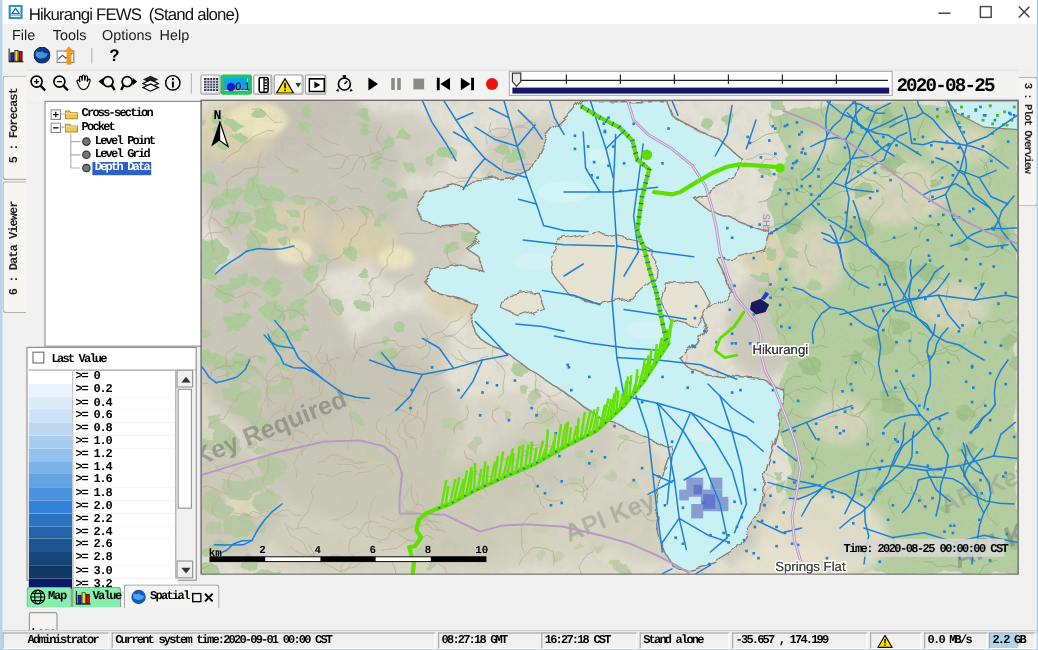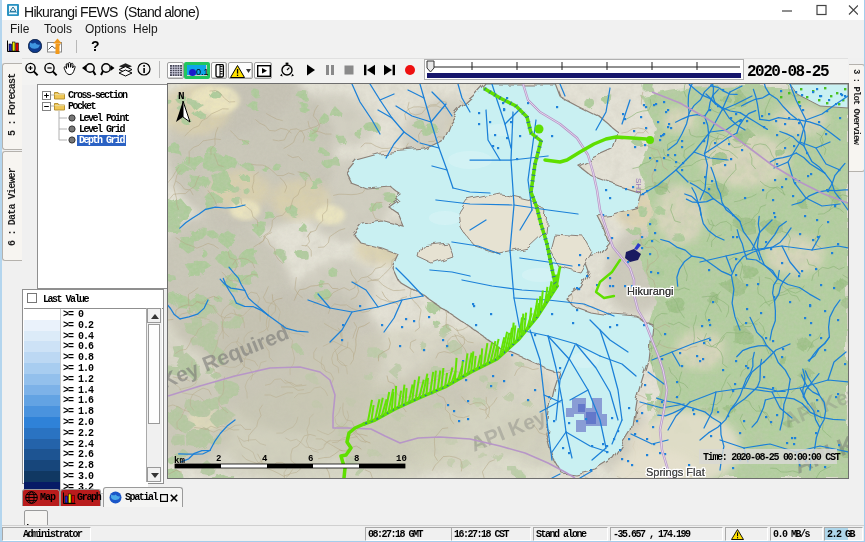--- a/index.html
+++ b/index.html
@@ -25,21 +25,21 @@
 .treerow{position:absolute;height:11px;font-size:10px;color:#000;white-space:nowrap;}
 .lv{position:absolute;left:4px;top:3px;font-size:10px;color:#000;text-align:center;}
 .legtable{position:absolute;left:1px;top:18px;width:139px;height:174px;border-top:1px solid #8f8f8f;}
 .legrow{position:absolute;left:0;height:10.8px;width:124px;border-bottom:1px solid #c8c8c8;background:#fff;}
 .legrow .sw{position:absolute;left:0;top:0;bottom:0;width:36px;border-right:1px solid #c8c8c8;}
 .legrow .lb{position:absolute;left:39px;top:0px;font-size:10px;letter-spacing:-1px !important;}
 .sb{position:absolute;right:1px;top:18px;width:15px;height:174px;background:#f0f0f0;border-left:1px solid #aaa;}
 .sbbtn{position:absolute;left:0px;width:14px;height:15px;background:#f0f0f0;border:1px solid #999;box-sizing:border-box;}
 .statusbar{left:0;top:525px;width:865px;height:17px;background:#f0f0f0;border-top:1px solid #d0d0d0;}
 .scell{position:absolute;top:1px;height:14px;background:#f0f0f0;border:1px solid #a8a8a8;border-bottom-color:#fff;border-right-color:#fff;font-family:"Liberation Mono",monospace;font-weight:bold;font-size:10px;letter-spacing:-1.5px;color:#000;white-space:nowrap;padding:1px 0 0 2px;box-sizing:border-box;}
-.btab{position:absolute;background:#b91c1c;border:1px solid #9a9a9a;border-bottom:none;border-radius:3px 3px 0 0;font-family:"Liberation Mono",monospace;font-weight:bold;font-size:10px;letter-spacing:-1px;color:#000;}
+.btab{position:absolute;background:#86efac;border:1px solid #9a9a9a;border-bottom:none;border-radius:3px 3px 0 0;font-family:"Liberation Mono",monospace;font-weight:bold;font-size:10px;letter-spacing:-1px;color:#000;}
 .logsbtn{position:absolute;left:24px;top:510px;width:22px;height:13px;background:#f5f4f2;border:1px solid #9a9a9a;border-radius:2px;font-family:Liberation Mono, monospace;font-weight:bold;font-size:10px;letter-spacing:-1px;text-align:center;padding-top:12px;box-sizing:content-box;}
 </style></head><body>
 
 <div class="abs titlebar"></div>
 <svg class="abs" style="left:7px;top:4px" width="12" height="12" viewBox="0 0 12 12">
     <rect x="0" y="0" width="12" height="12" rx="1" fill="#2a93c2"></rect>
     <rect x="2" y="1.8" width="8" height="6.6" fill="#f2fafd"></rect>
     <path d="M3 7.4 L6 3 L9 7.4 Z" fill="none" stroke="#1b6e96" stroke-width="1"></path>
     <path d="M2 9.6 h8" stroke="#f2fafd" stroke-width="1.3"></path>
   </svg>
@@ -231,21 +231,21 @@
       <circle cx="4" cy="4" r="3.1" fill="#777" stroke="#333" stroke-width="1"></circle>
     </svg>
 <div class="treerow mono" style="left:41px;top:28px;">Level Point</div>
 <svg class="abs" style="left:30px;top:40px" width="8" height="8" viewBox="0 0 8 8">
       <circle cx="4" cy="4" r="3.1" fill="#777" stroke="#333" stroke-width="1"></circle>
     </svg>
 <div class="treerow mono" style="left:41px;top:39px;">Level Grid</div>
 <svg class="abs" style="left:30px;top:51px" width="8" height="8" viewBox="0 0 8 8">
       <circle cx="4" cy="4" r="3.1" fill="#777" stroke="#333" stroke-width="1"></circle>
     </svg>
-<div class="treerow mono" style="left:39px;top:50px;background:#2b62c4;color:#fff;padding:0 2px;">Depth Grid</div>
+<div class="treerow mono" style="left:39px;top:50px;background:#2b62c4;color:#fff;padding:0 2px;">Depth Data</div>
 </div>
 <div class="abs legendpanel">
 <div class="lv"><span style="display:inline-block;width:8px;height:8px;border:1px solid #777;background:#fff;vertical-align:-1px"></span><span class="mono" style="font-size:10px;margin-left:6px">Last Value</span></div>
 <div class="legtable">
 <div class="legrow" style="top:0.0px">
         <div class="sw" style="background:#ffffff"></div>
         <div class="lb mono">&gt;= 0</div>
       </div>
 <div class="legrow" style="top:10.8px">
         <div class="sw" style="background:#eaf2fb"></div>
@@ -1670,38 +1670,39 @@
     </svg>
     <span class="abs" style="left:17px;top:2px">Map</span>
   </div>
 <div class="btab" style="left:60px;top:489px;width:39px;height:16px">
     <svg class="abs" style="left:2px;top:2px" width="13" height="12" viewBox="0 0 13 12">
       <path d="M0.5 0.5 v11 h12" stroke="#000" stroke-width="1" fill="none"></path>
       <rect x="2" y="4" width="2.6" height="7" fill="#2222cc" stroke="#000" stroke-width="0.5"></rect>
       <rect x="5.4" y="2" width="2.6" height="9" fill="#eeee00" stroke="#000" stroke-width="0.5"></rect>
       <rect x="8.8" y="3.2" width="2.6" height="7.8" fill="#dd0000" stroke="#000" stroke-width="0.5"></rect>
     </svg>
-    <span class="abs" style="left:16px;top:2px;letter-spacing:-1.3px">Graph</span>
+    <span class="abs" style="left:16px;top:2px;letter-spacing:-1.3px">Value</span>
   </div>
 <div class="btab" style="left:103px;top:487px;width:78px;height:19px;background:#f4f4f3">
     <svg class="abs" style="left:5px;top:3px" width="13" height="13" viewBox="0 0 13 13">
       <circle cx="6.5" cy="6.5" r="6" fill="#1a56c8"></circle>
       <path d="M2 3.4 q3 1.8 4.6 0 q1.8 2.6 4.6 1.8 q-0.9 3.6 -3.6 3.6 q-3.6 0.9 -5.5 -1.8 Z" fill="#49a8e8"></path>
     </svg>
     <span class="abs" style="left:21px;top:4px;letter-spacing:-1.4px">Spatial</span>
     <svg class="abs" style="left:56px;top:6px" width="8" height="8" viewBox="0 0 8 8">
       <rect x="0.5" y="0.5" width="7" height="7" fill="none" stroke="#000" stroke-width="1.4"></rect>
     </svg>
     <svg class="abs" style="left:66px;top:6px" width="8" height="8" viewBox="0 0 8 8">
       <path d="M0.8 0.8 L7.2 7.2 M7.2 0.8 L0.8 7.2" stroke="#000" stroke-width="1.6"></path>
     </svg>
   </div>
 <div class="logsbtn">Logs</div>
 <div class="abs statusbar">
 <div class="scell" style="left:2px;width:89px;padding-left:20px;">Administrator</div>
+<div class="scell" style="left:93px;width:270px;">Current system time:2020-09-01 00:00 CST</div>
 <div class="scell" style="left:365px;width:96px;">08:27:18 GMT</div>
 <div class="scell" style="left:451px;width:80px;">16:27:18 CST</div>
 <div class="scell" style="left:533px;width:75px;">Stand alone</div>
 <div class="scell" style="left:610px;width:113px;">-35.657 , 174.199</div>
 <div class="scell" style="left:725px;width:43px;">
       <svg class="abs" style="left:5px;top:1px" width="13" height="11" viewBox="0 0 13 11">
         <path d="M6.5 0.5 L12.5 10.5 H0.5 Z" fill="#ffe000" stroke="#000" stroke-width="0.9"></path>
         <rect x="6" y="3.4" width="1.1" height="3.8" fill="#000"></rect>
         <rect x="6" y="8.1" width="1.1" height="1.2" fill="#000"></rect>
       </svg>

